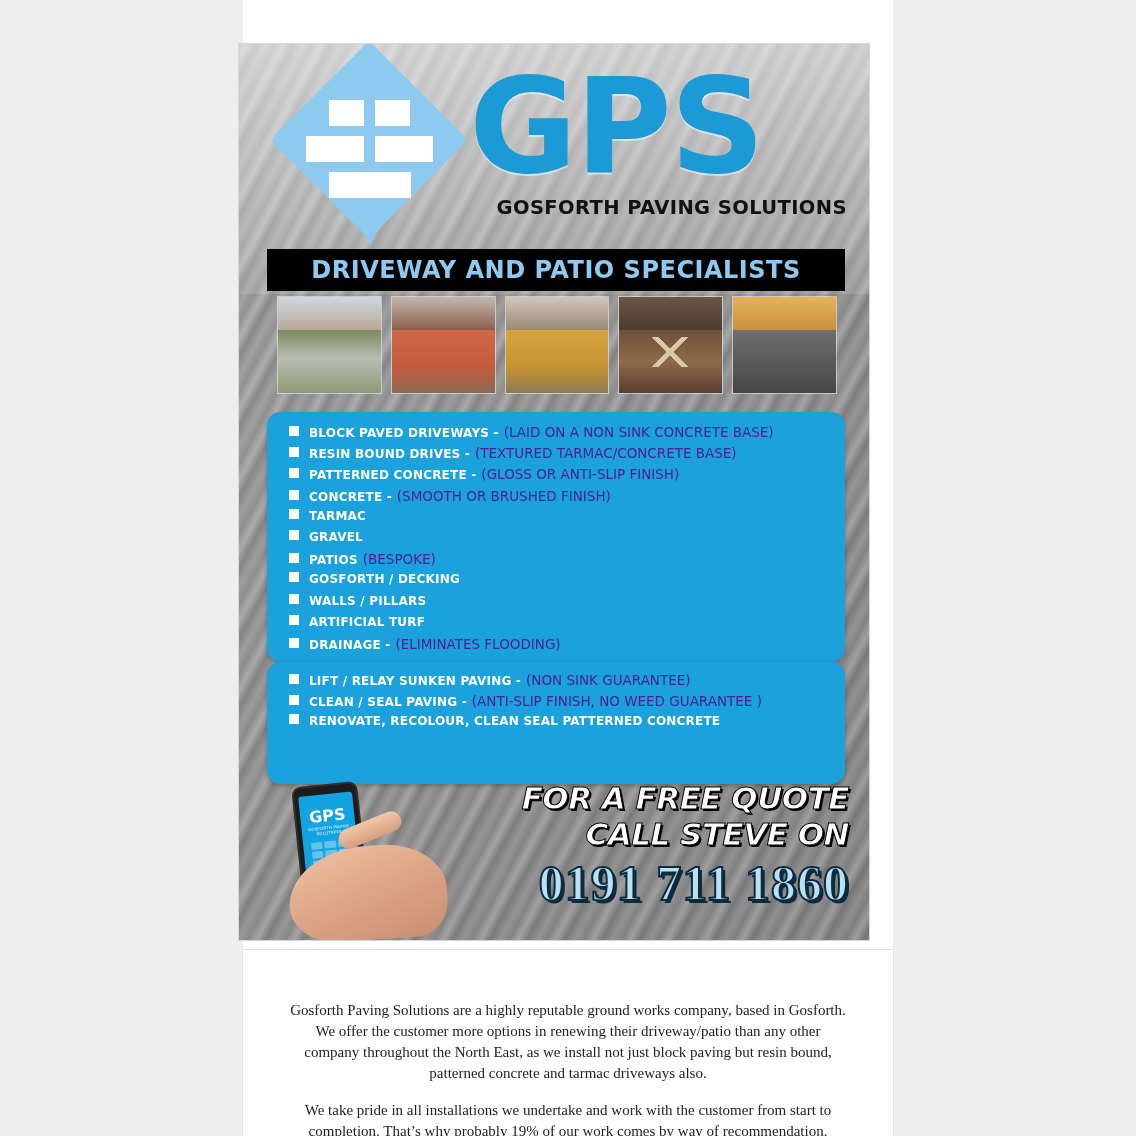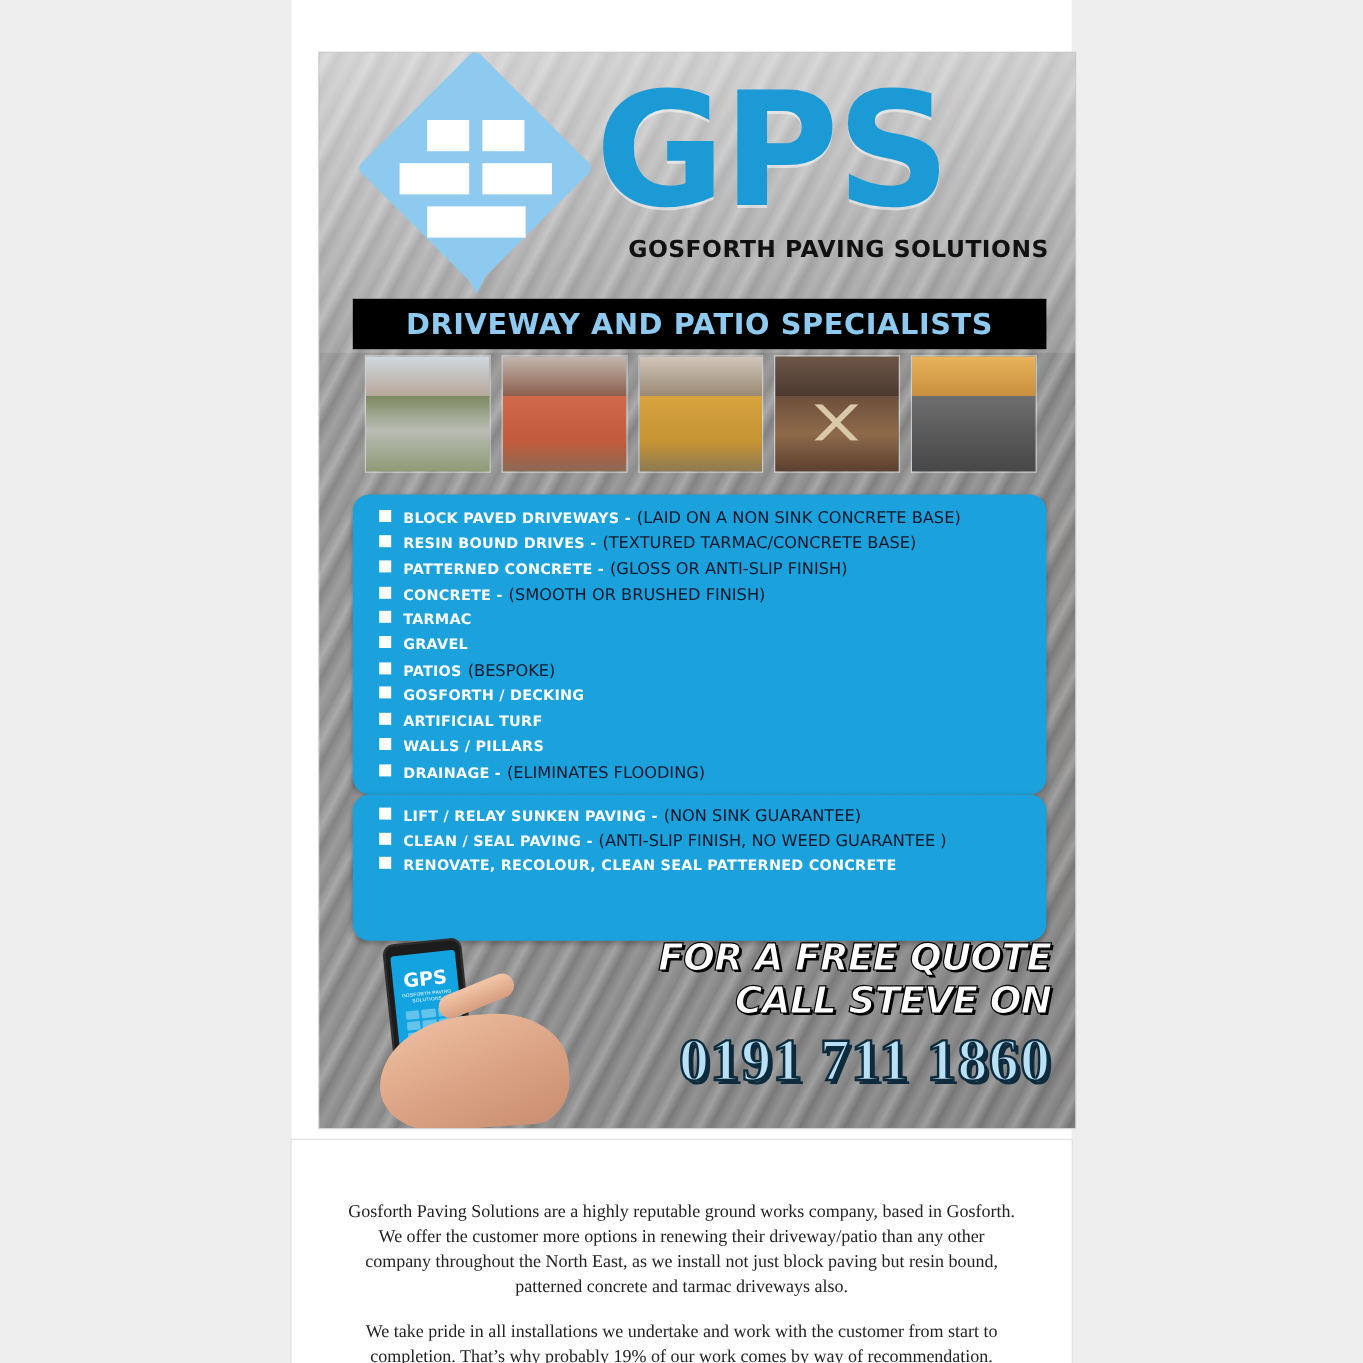--- a/index.html
+++ b/index.html
@@ -19,21 +19,21 @@
     position: absolute;
     left: 243px;
     top: 0;
     width: 650px;
     height: 1136px;
     background: #ffffff;
   }
   
   .flyer {
     position: absolute;
-    left: 266px;
+    left: 239px;
     top: 44px;
     width: 630px;
     height: 896px;
     background:
       linear-gradient(135deg, rgba(255,255,255,0.12) 0%, rgba(0,0,0,0.08) 100%),
       repeating-linear-gradient(118deg, #8d8d8d 0px, #a9a9a9 7px, #7e7e7e 15px, #9a9a9a 24px, #878787 33px),
       repeating-linear-gradient(22deg, rgba(255,255,255,0.10) 0px, rgba(0,0,0,0.10) 11px, rgba(255,255,255,0.06) 21px);
     background-blend-mode: normal, normal, overlay;
     box-shadow: 0 0 0 1px #d8d8d8;
     overflow: hidden;
@@ -203,21 +203,21 @@
     top: -1px;
   }
   .srv-bold {
     color: #ffffff;
     font-family: "DejaVu Sans", sans-serif;
     font-weight: 700;
     font-size: 12px;
     letter-spacing: 0.2px;
   }
   .srv-note {
-    color: #0f172a;
+    color: #4c1d95;
     font-family: "DejaVu Sans", sans-serif;
     font-weight: 400;
     font-size: 13.5px;
     margin-left: 5px;
   }
 
   
   .contact {
     position: absolute;
     right: 20px;
@@ -423,26 +423,26 @@
         <span class="srv-bold">PATIOS</span>
         <span class="srv-note">(BESPOKE)</span>
       </div>
       <div class="srv">
         <span class="sq"></span>
         <span class="srv-bold">GOSFORTH / DECKING</span>
         <span class="srv-note"></span>
       </div>
       <div class="srv">
         <span class="sq"></span>
+        <span class="srv-bold">WALLS / PILLARS</span>
+        <span class="srv-note"></span>
+      </div>
+      <div class="srv">
+        <span class="sq"></span>
         <span class="srv-bold">ARTIFICIAL TURF</span>
-        <span class="srv-note"></span>
-      </div>
-      <div class="srv">
-        <span class="sq"></span>
-        <span class="srv-bold">WALLS / PILLARS</span>
         <span class="srv-note"></span>
       </div>
       <div class="srv">
         <span class="sq"></span>
         <span class="srv-bold">DRAINAGE -</span>
         <span class="srv-note">(ELIMINATES FLOODING)</span>
       </div>
     </div>
 
     <div class="panel panel-sec">

